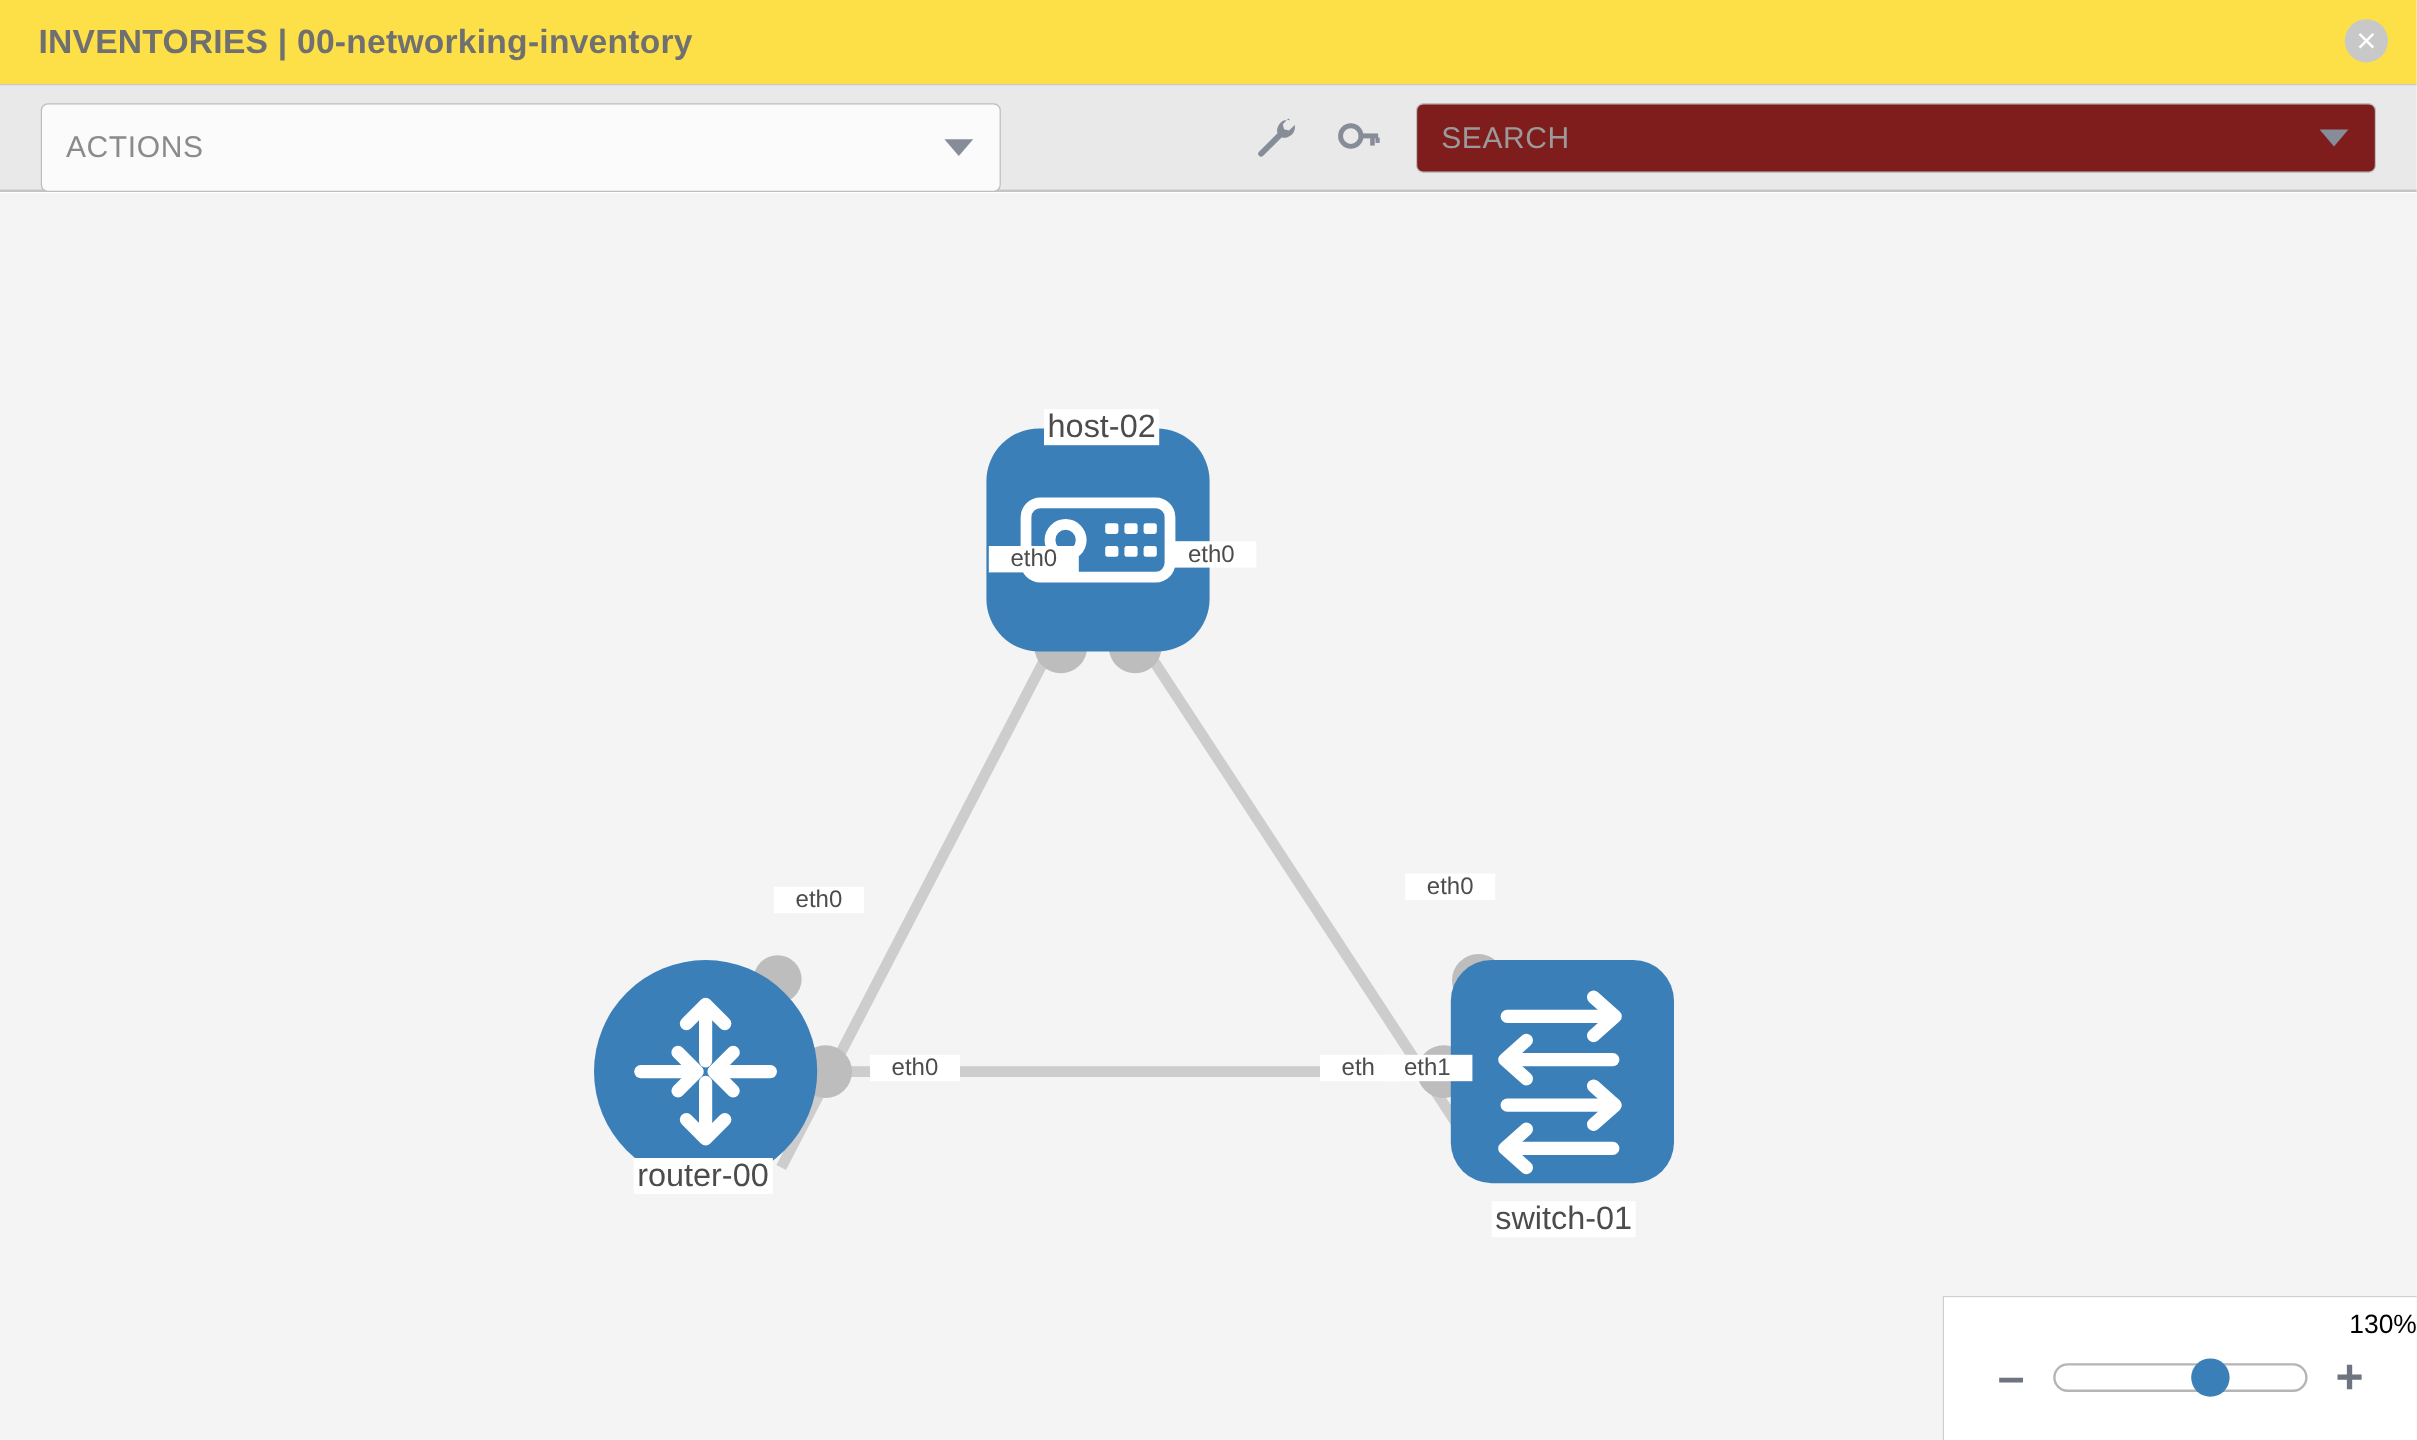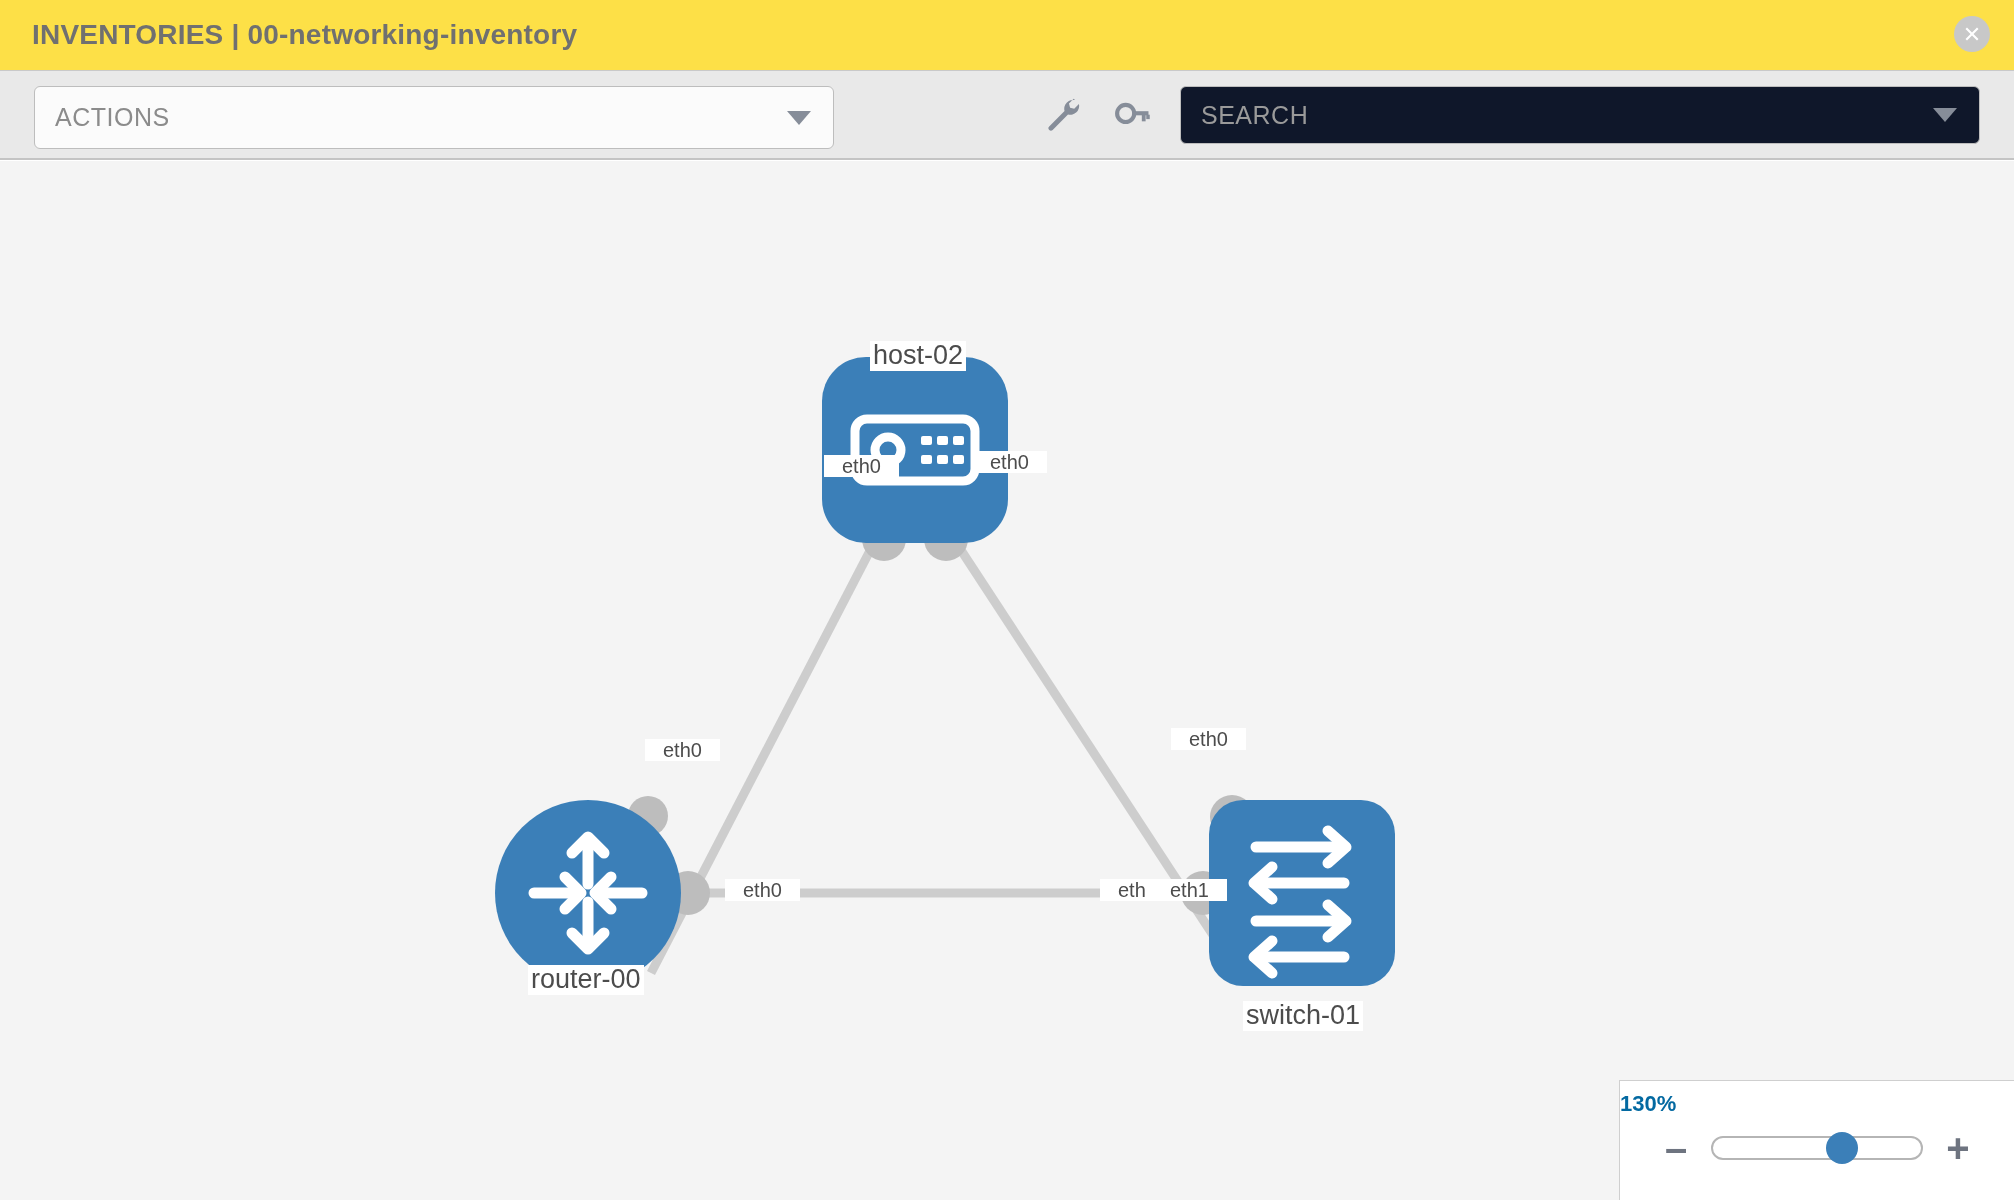--- a/index.html
+++ b/index.html
@@ -42,21 +42,21 @@
   .toolbar {
     position: absolute; left: 0; top: 70px;
     width: 2014px; height: 90px;
     background: #e9e9e9;
     border-top: 1px solid #c9c9c9;
     border-bottom: 2px solid #c4c4c4;
     display: flex; align-items: center;
   }
   .actions-select {
     position: absolute; left: 34px; top: 15px;
-    width: 800px; height: 63px;
+    width: 800px; height: 74px;
     background: #fbfbfb;
     border: 1px solid #bdbdbd;
     border-radius: 6px;
     display: flex; align-items: center;
     cursor: pointer;
   }
   .actions-select .sel-label {
     margin-left: 20px;
     font-size: 25px;
     color: #8b8b8b;
@@ -76,21 +76,21 @@
     width: 44px; height: 44px;
     display: flex; align-items: center; justify-content: center;
     cursor: pointer;
   }
   #wrench-icon { left: 1040px; }
   #key-icon    { left: 1110px; }
 
   .search-box {
     position: absolute; left: 1180px; top: 15px;
     width: 800px; height: 58px;
-    background: #0f172a;
+    background: #7f1d1d;
     border: 1px solid #bdbdbd;
     border-radius: 6px;
     display: flex; align-items: center;
     cursor: text;
   }
   .search-box .sel-label {
     margin-left: 20px;
     font-size: 25px;
     color: #9a9a9a;
     letter-spacing: 0.5px;
@@ -127,24 +127,23 @@
   
   .zoom-panel {
     position: absolute; left: 1619px; top: 1080px;
     width: 395px; height: 120px;
     background: #ffffff;
     border: 1px solid #cfcfcf;
     border-right: none; border-bottom: none;
   }
   .zoom-pct {
     position: absolute; left: 0; right: 0; top: 10px;
-    text-align: left;
+    text-align: right;
     font-size: 22px;
-    color: #0369a1;
-    font-weight: bold;
+    color: #000000;
   }
   .zoom-row {
     position: absolute; left: 0; right: 0; top: 50px;
     display: flex; align-items: center; justify-content: center;
     gap: 18px;
   }
   .zoom-minus, .zoom-plus {
     width: 34px; height: 34px;
     display: flex; align-items: center; justify-content: center;
     cursor: pointer;

